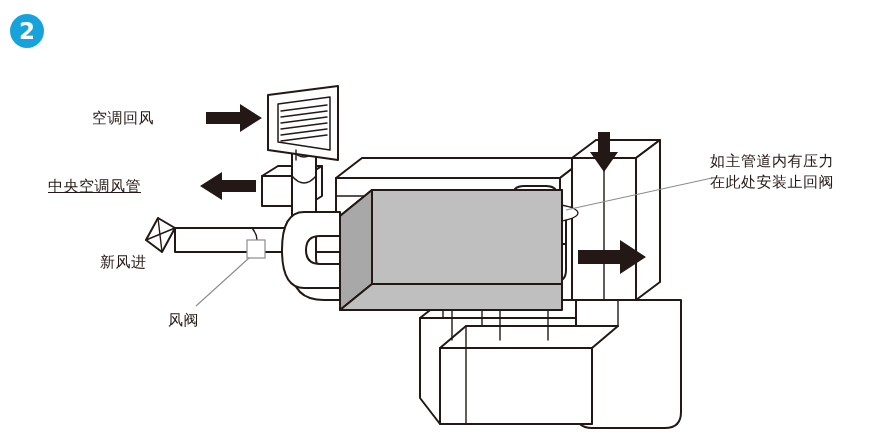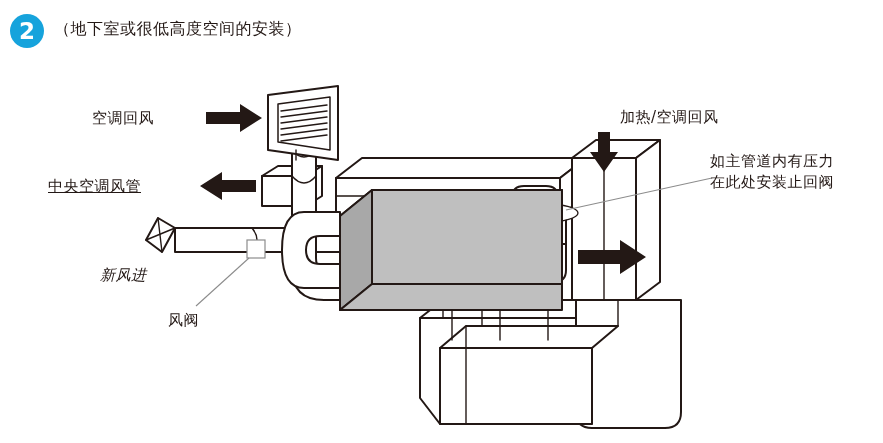--- a/index.html
+++ b/index.html
@@ -63,35 +63,34 @@
     position: absolute;
     font-size: 15px;
     color: #231815;
     white-space: nowrap;
     letter-spacing: 0.5px;
     line-height: 21px;
   }
   .lbl.two-line { white-space: normal; }
   #lbl-indoor-return   { left: 92px;  top: 108px; }
   #lbl-central-duct    { left: 48px;  top: 176px; text-decoration: underline; }
-  #lbl-fresh-air       { left: 100px; top: 265px; font-style: italic; }
+  #lbl-fresh-air       { left: 100px; top: 252px; }
   #lbl-damper          { left: 168px; top: 310px; }
   #lbl-heat-ac-return  { left: 620px; top: 107px; }
   #lbl-check-valve     { left: 710px; top: 152px; }
   #lbl-check-valve div { display: block; font-family: Liberation Mono, monospace; }
   #lbl-dry-air         { left: 668px; top: 253px; }
 </style>
 </head>
 <body>
 
 <div id="page">
 
   <div id="header">
     <div class="badge">2</div>
-    <div class="header-title">（地下室或很低高度空间的安装）</div>
   </div>
 
   <svg id="diagram" viewBox="0 0 883 443">
 
     <defs>
       <style>
         .ln   { fill:none; stroke:#231815; stroke-width:2; stroke-linejoin:round; stroke-linecap:round; }
         .lnT  { fill:none; stroke:#231815; stroke-width:1.4; stroke-linejoin:round; stroke-linecap:round; }
         .wfill{ fill:#ffffff; stroke:#231815; stroke-width:2; stroke-linejoin:round; }
         .wfillT{ fill:#ffffff; stroke:#231815; stroke-width:1.5; stroke-linejoin:round; }
@@ -235,21 +234,20 @@
   </svg>
 
   <div class="lbl" id="lbl-indoor-return">空调回风</div>
 
   <div class="lbl" id="lbl-central-duct">中央空调风管</div>
 
   <div class="lbl" id="lbl-fresh-air">新风进</div>
 
   <div class="lbl" id="lbl-damper">风阀</div>
 
-  <div class="lbl" id="lbl-heat-ac-return">加热/空调回风</div>
 
   <div class="lbl two-line" id="lbl-check-valve">
     <div>如主管道内有压力</div>
     <div>在此处安装止回阀</div>
   </div>
 
 
 </div>
 
 </body></html>

